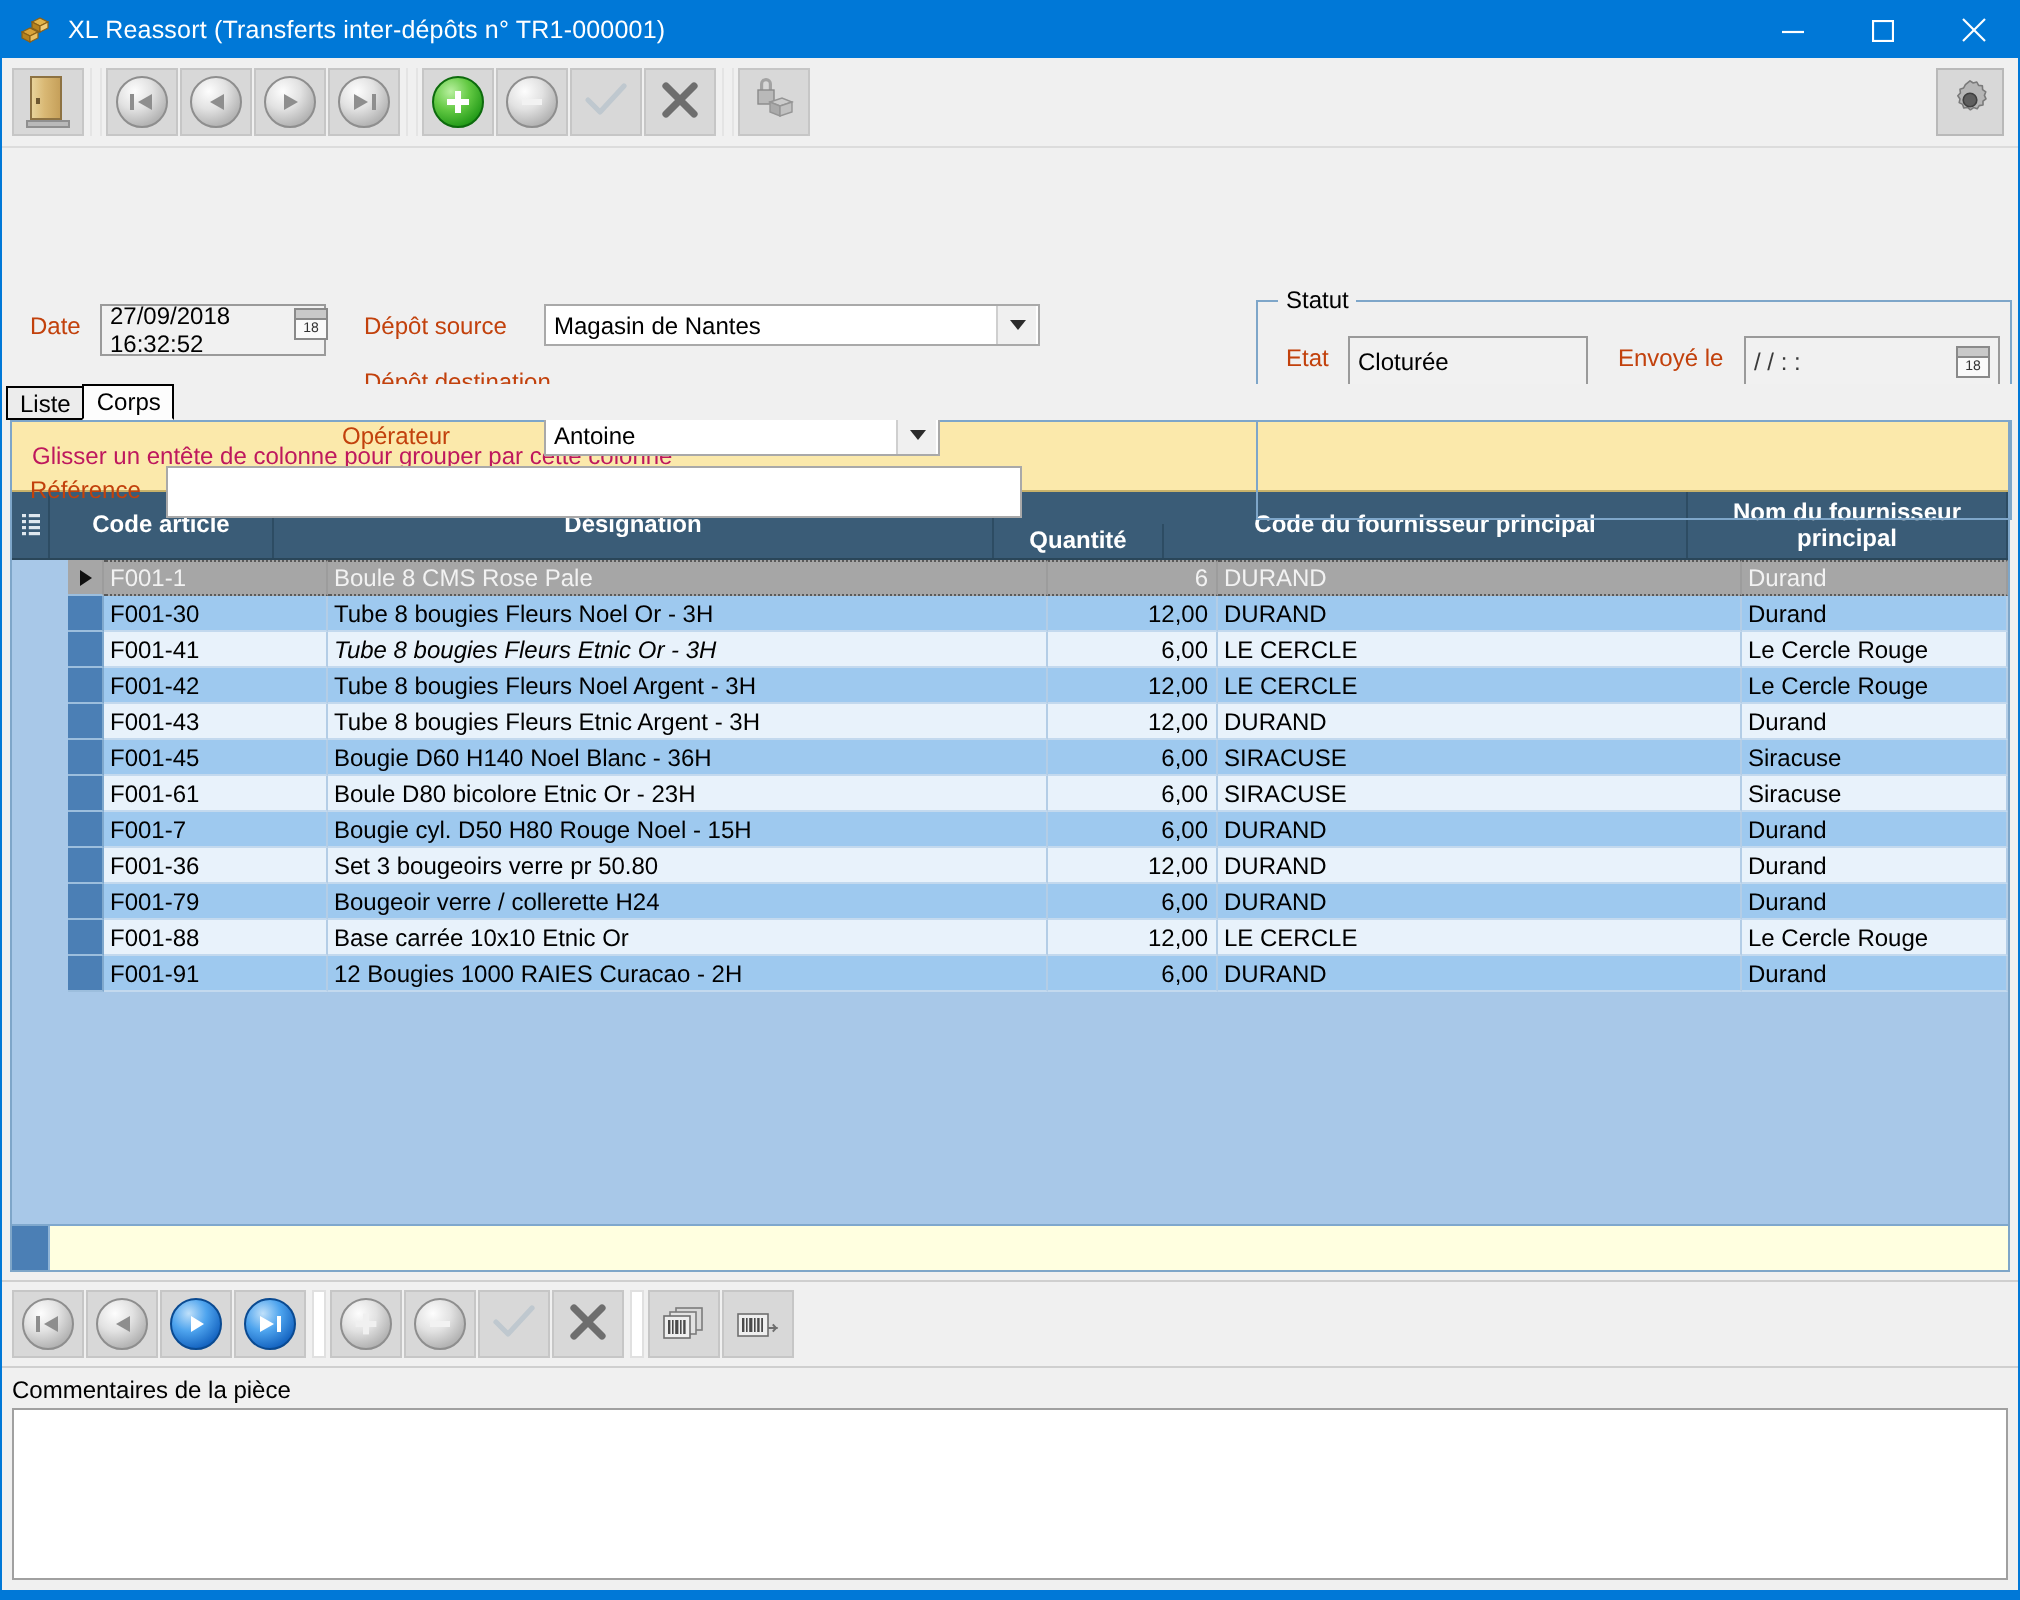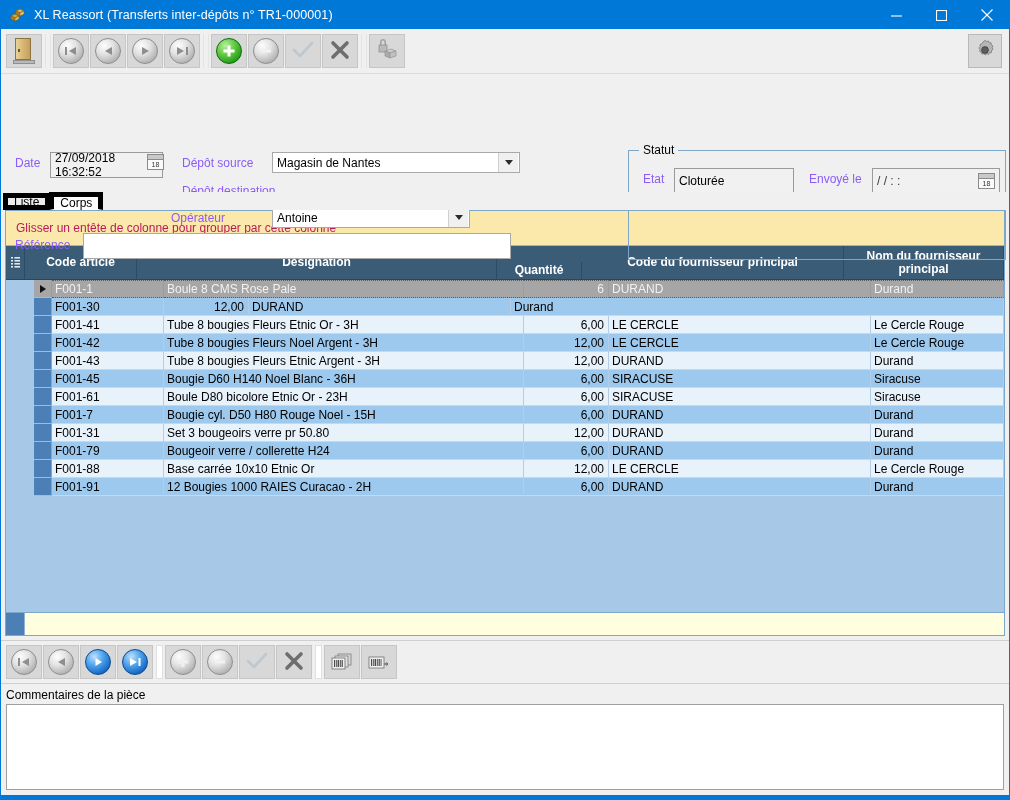--- a/index.html
+++ b/index.html
@@ -123,21 +123,21 @@
 
   
   .lockbox { width: 24px; height: 24px; position: relative; opacity: .85; }
 
   
   .formarea {
     height: 118px; min-height: 118px;
     background: #f0f0f0;
     position: relative;
   }
-  .lbl { font-size: 12px; color: #8b5cf6; position: absolute; white-space: nowrap; }
+  .lbl { font-size: 12px; color: #c2410c; position: absolute; white-space: nowrap; }
   .fld {
     position: absolute; box-sizing: border-box;
     background: #fff; border: 1px solid #a9a9a9;
     font-size: 12px; color: #000;
     display: flex; align-items: center;
     padding: 12px 4px;
     height: 21px;
   }
   .fld.readonly { background: #f1f1f1; border: 1px solid #9a9a9a; }
   .combo { position: absolute; box-sizing: border-box; background:#fff; border:1px solid #a9a9a9; height: 21px; display:flex; align-items:center; }
@@ -174,21 +174,21 @@
     display: flex; align-items: flex-end;
     padding-left: 2px;
     background: #f0f0f0;
     position: relative;
   }
   .tab {
     height: 17px; box-sizing: border-box;
     padding: 0 6px;
     font-size: 12px;
     display: flex; align-items: center;
-    border: 5px solid #000000;
+    border: 1px solid #000000;
     background: #ececec;
     margin-right: -1px;
   }
   .tab.active {
     background: #fdfdfd;
     border-bottom: 1px solid #fdfdfd;
     height: 18px;
     position: relative; z-index: 2;
   }
 
@@ -538,29 +538,30 @@
         <div class="cell" style="width:112px;">F001-1</div>
         <div class="cell" style="width:360px;">Boule 8 CMS Rose Pale</div>
         <div class="cell num" style="width:85px;">6</div>
         <div class="cell" style="width:262px;">DURAND</div>
         <div class="cell" style="flex:1;">Durand</div>
       </div>
 
       <div class="row alt">
         <div class="ind"></div>
         <div class="cell" style="width:112px;">F001-30</div>
+        <div class="cell" style="width:360px;">Tube 8 bougies Fleurs Noel Or - 3H</div>
         <div class="cell num" style="width:85px;">12,00</div>
         <div class="cell" style="width:262px;">DURAND</div>
         <div class="cell" style="flex:1;">Durand</div>
       </div>
 
       <div class="row norm">
         <div class="ind"></div>
         <div class="cell" style="width:112px;">F001-41</div>
-        <div class="cell" style="width:360px;">Tube 8 bougies Fleurs Etnic Or - 3H</div>
+        <div class="cell" style="width:360px;font-style:italic;">Tube 8 bougies Fleurs Etnic Or - 3H</div>
         <div class="cell num" style="width:85px;">6,00</div>
         <div class="cell" style="width:262px;">LE CERCLE</div>
         <div class="cell" style="flex:1;">Le Cercle Rouge</div>
       </div>
 
       <div class="row alt">
         <div class="ind"></div>
         <div class="cell" style="width:112px;">F001-42</div>
         <div class="cell" style="width:360px;">Tube 8 bougies Fleurs Noel Argent - 3H</div>
         <div class="cell num" style="width:85px;">12,00</div>
@@ -599,21 +600,21 @@
         <div class="ind"></div>
         <div class="cell" style="width:112px;">F001-7</div>
         <div class="cell" style="width:360px;">Bougie cyl. D50 H80 Rouge Noel - 15H</div>
         <div class="cell num" style="width:85px;">6,00</div>
         <div class="cell" style="width:262px;">DURAND</div>
         <div class="cell" style="flex:1;">Durand</div>
       </div>
 
       <div class="row norm">
         <div class="ind"></div>
-        <div class="cell" style="width:112px;">F001-31</div>
+        <div class="cell" style="width:112px;">F001-36</div>
         <div class="cell" style="width:360px;">Set 3 bougeoirs verre pr 50.80</div>
         <div class="cell num" style="width:85px;">12,00</div>
         <div class="cell" style="width:262px;">DURAND</div>
         <div class="cell" style="flex:1;">Durand</div>
       </div>
 
       <div class="row alt">
         <div class="ind"></div>
         <div class="cell" style="width:112px;">F001-79</div>
         <div class="cell" style="width:360px;">Bougeoir verre / collerette H24</div>

